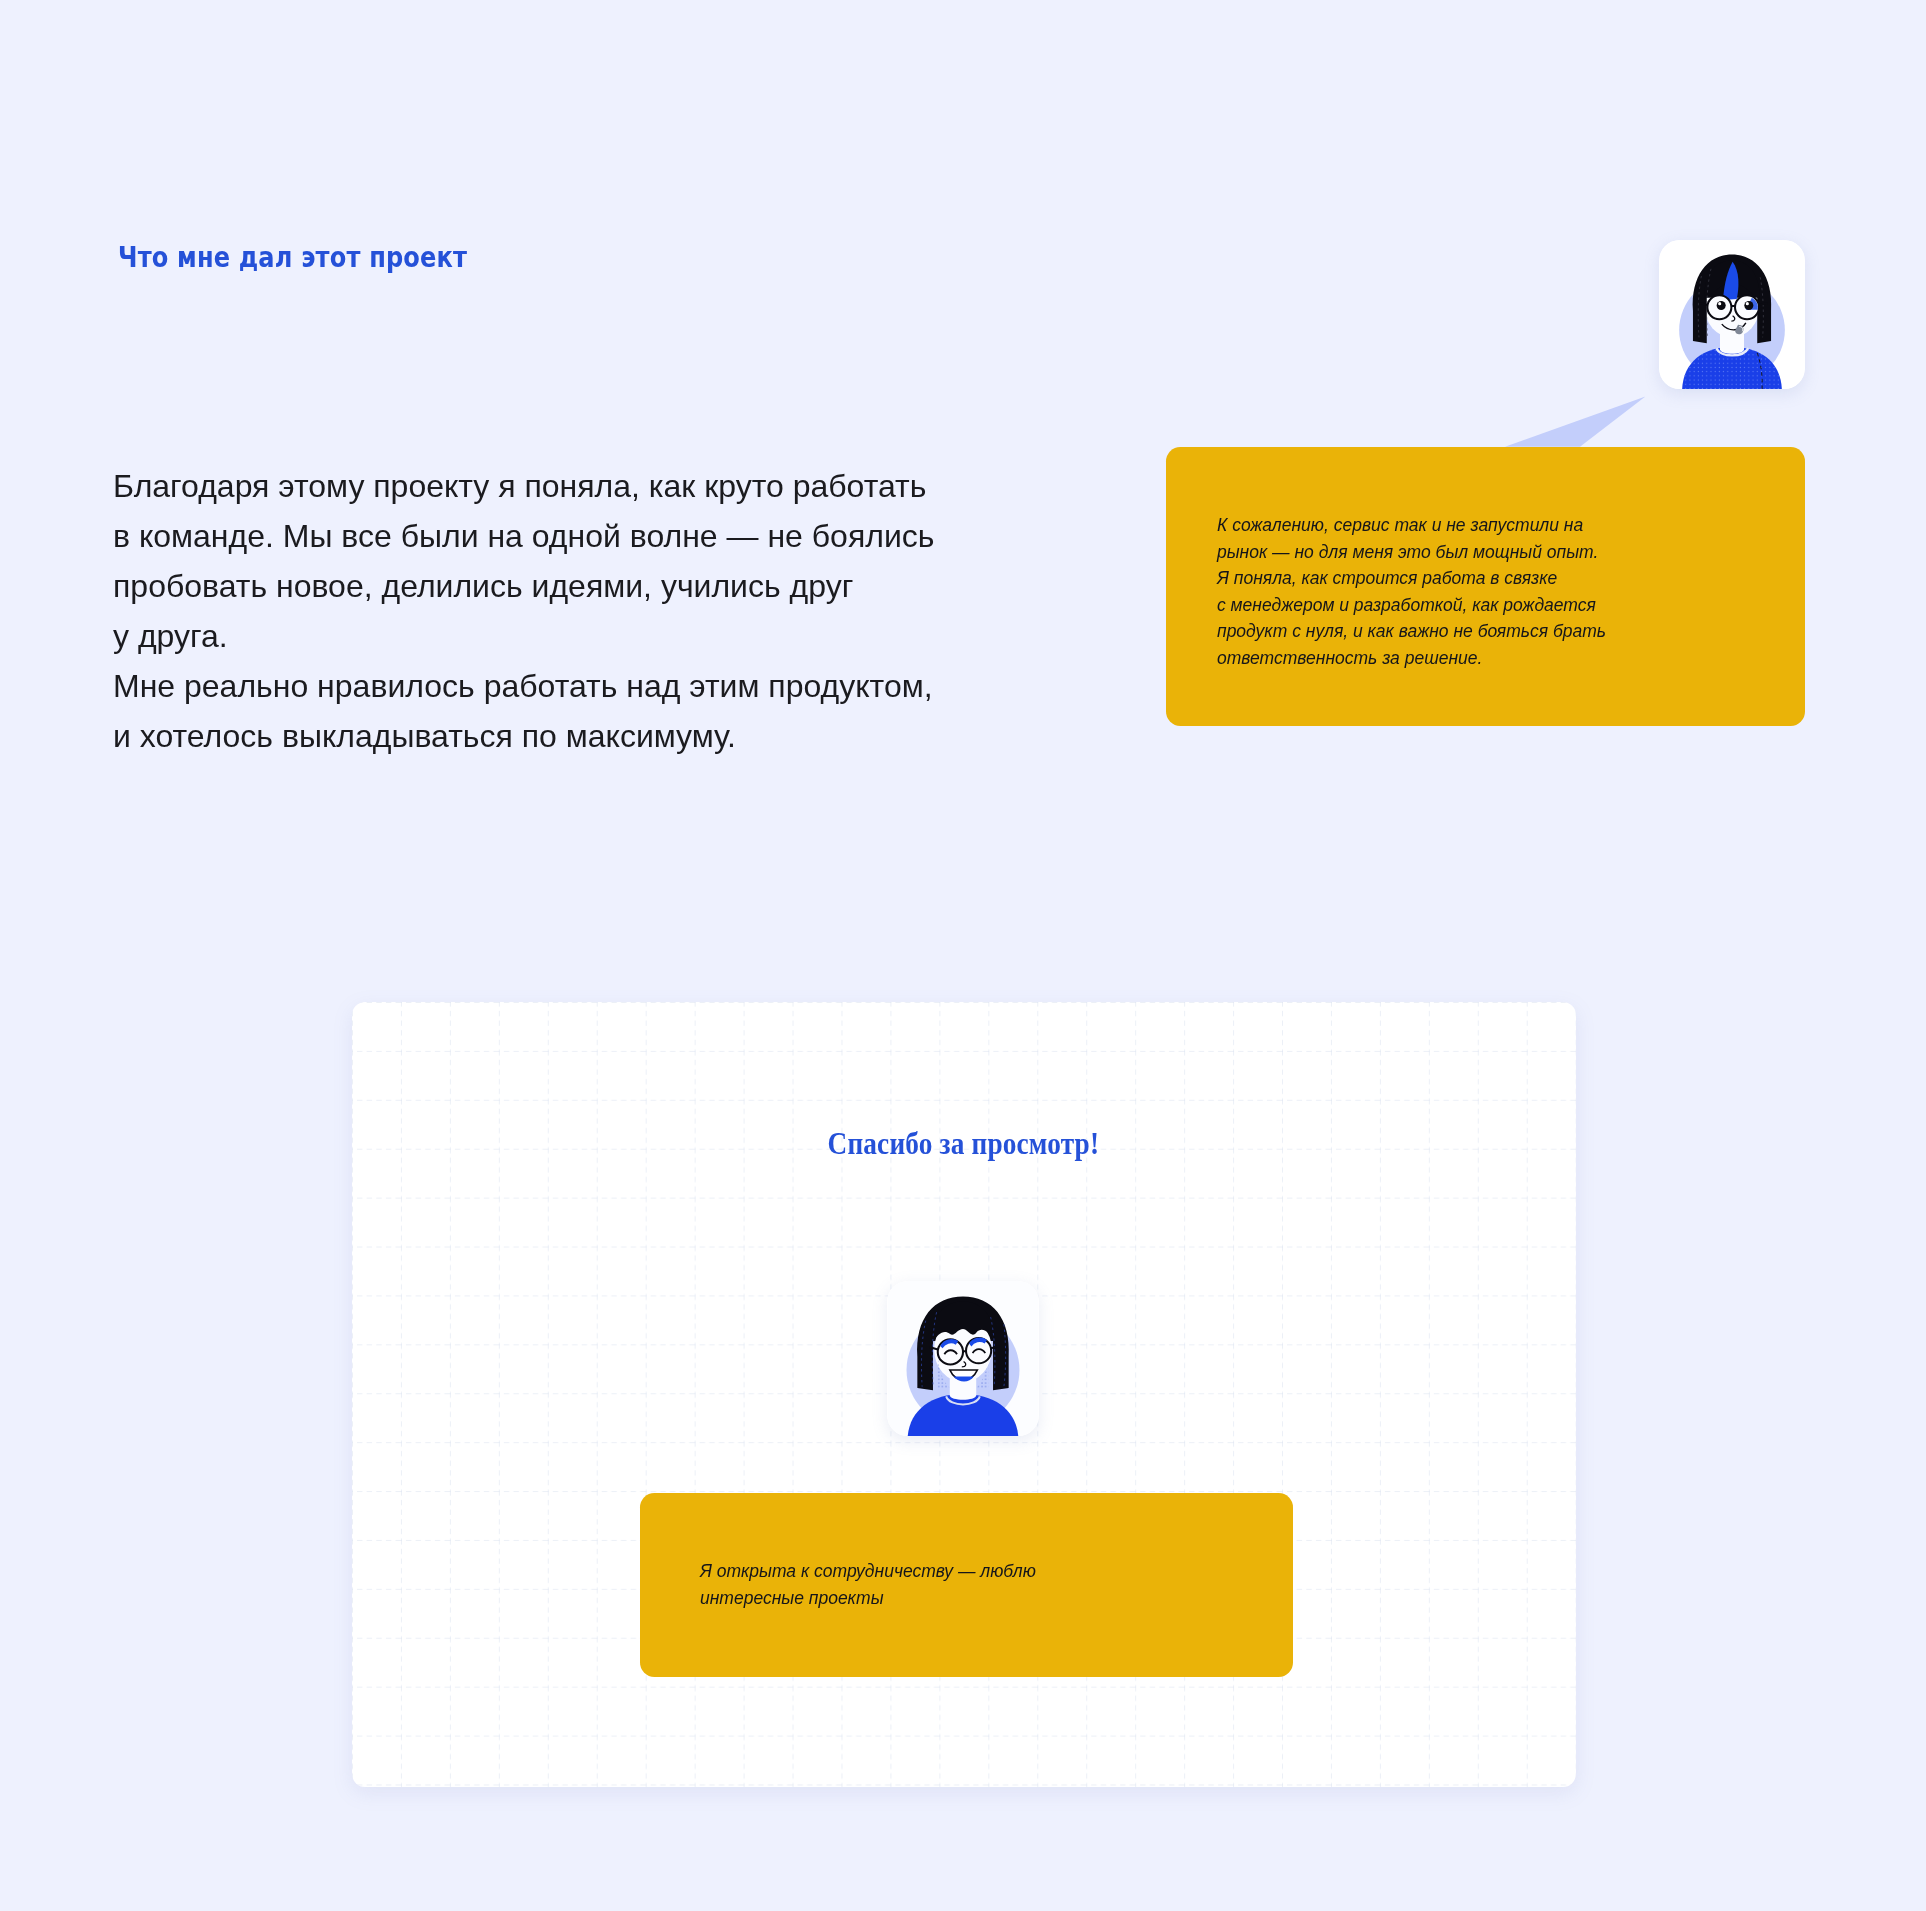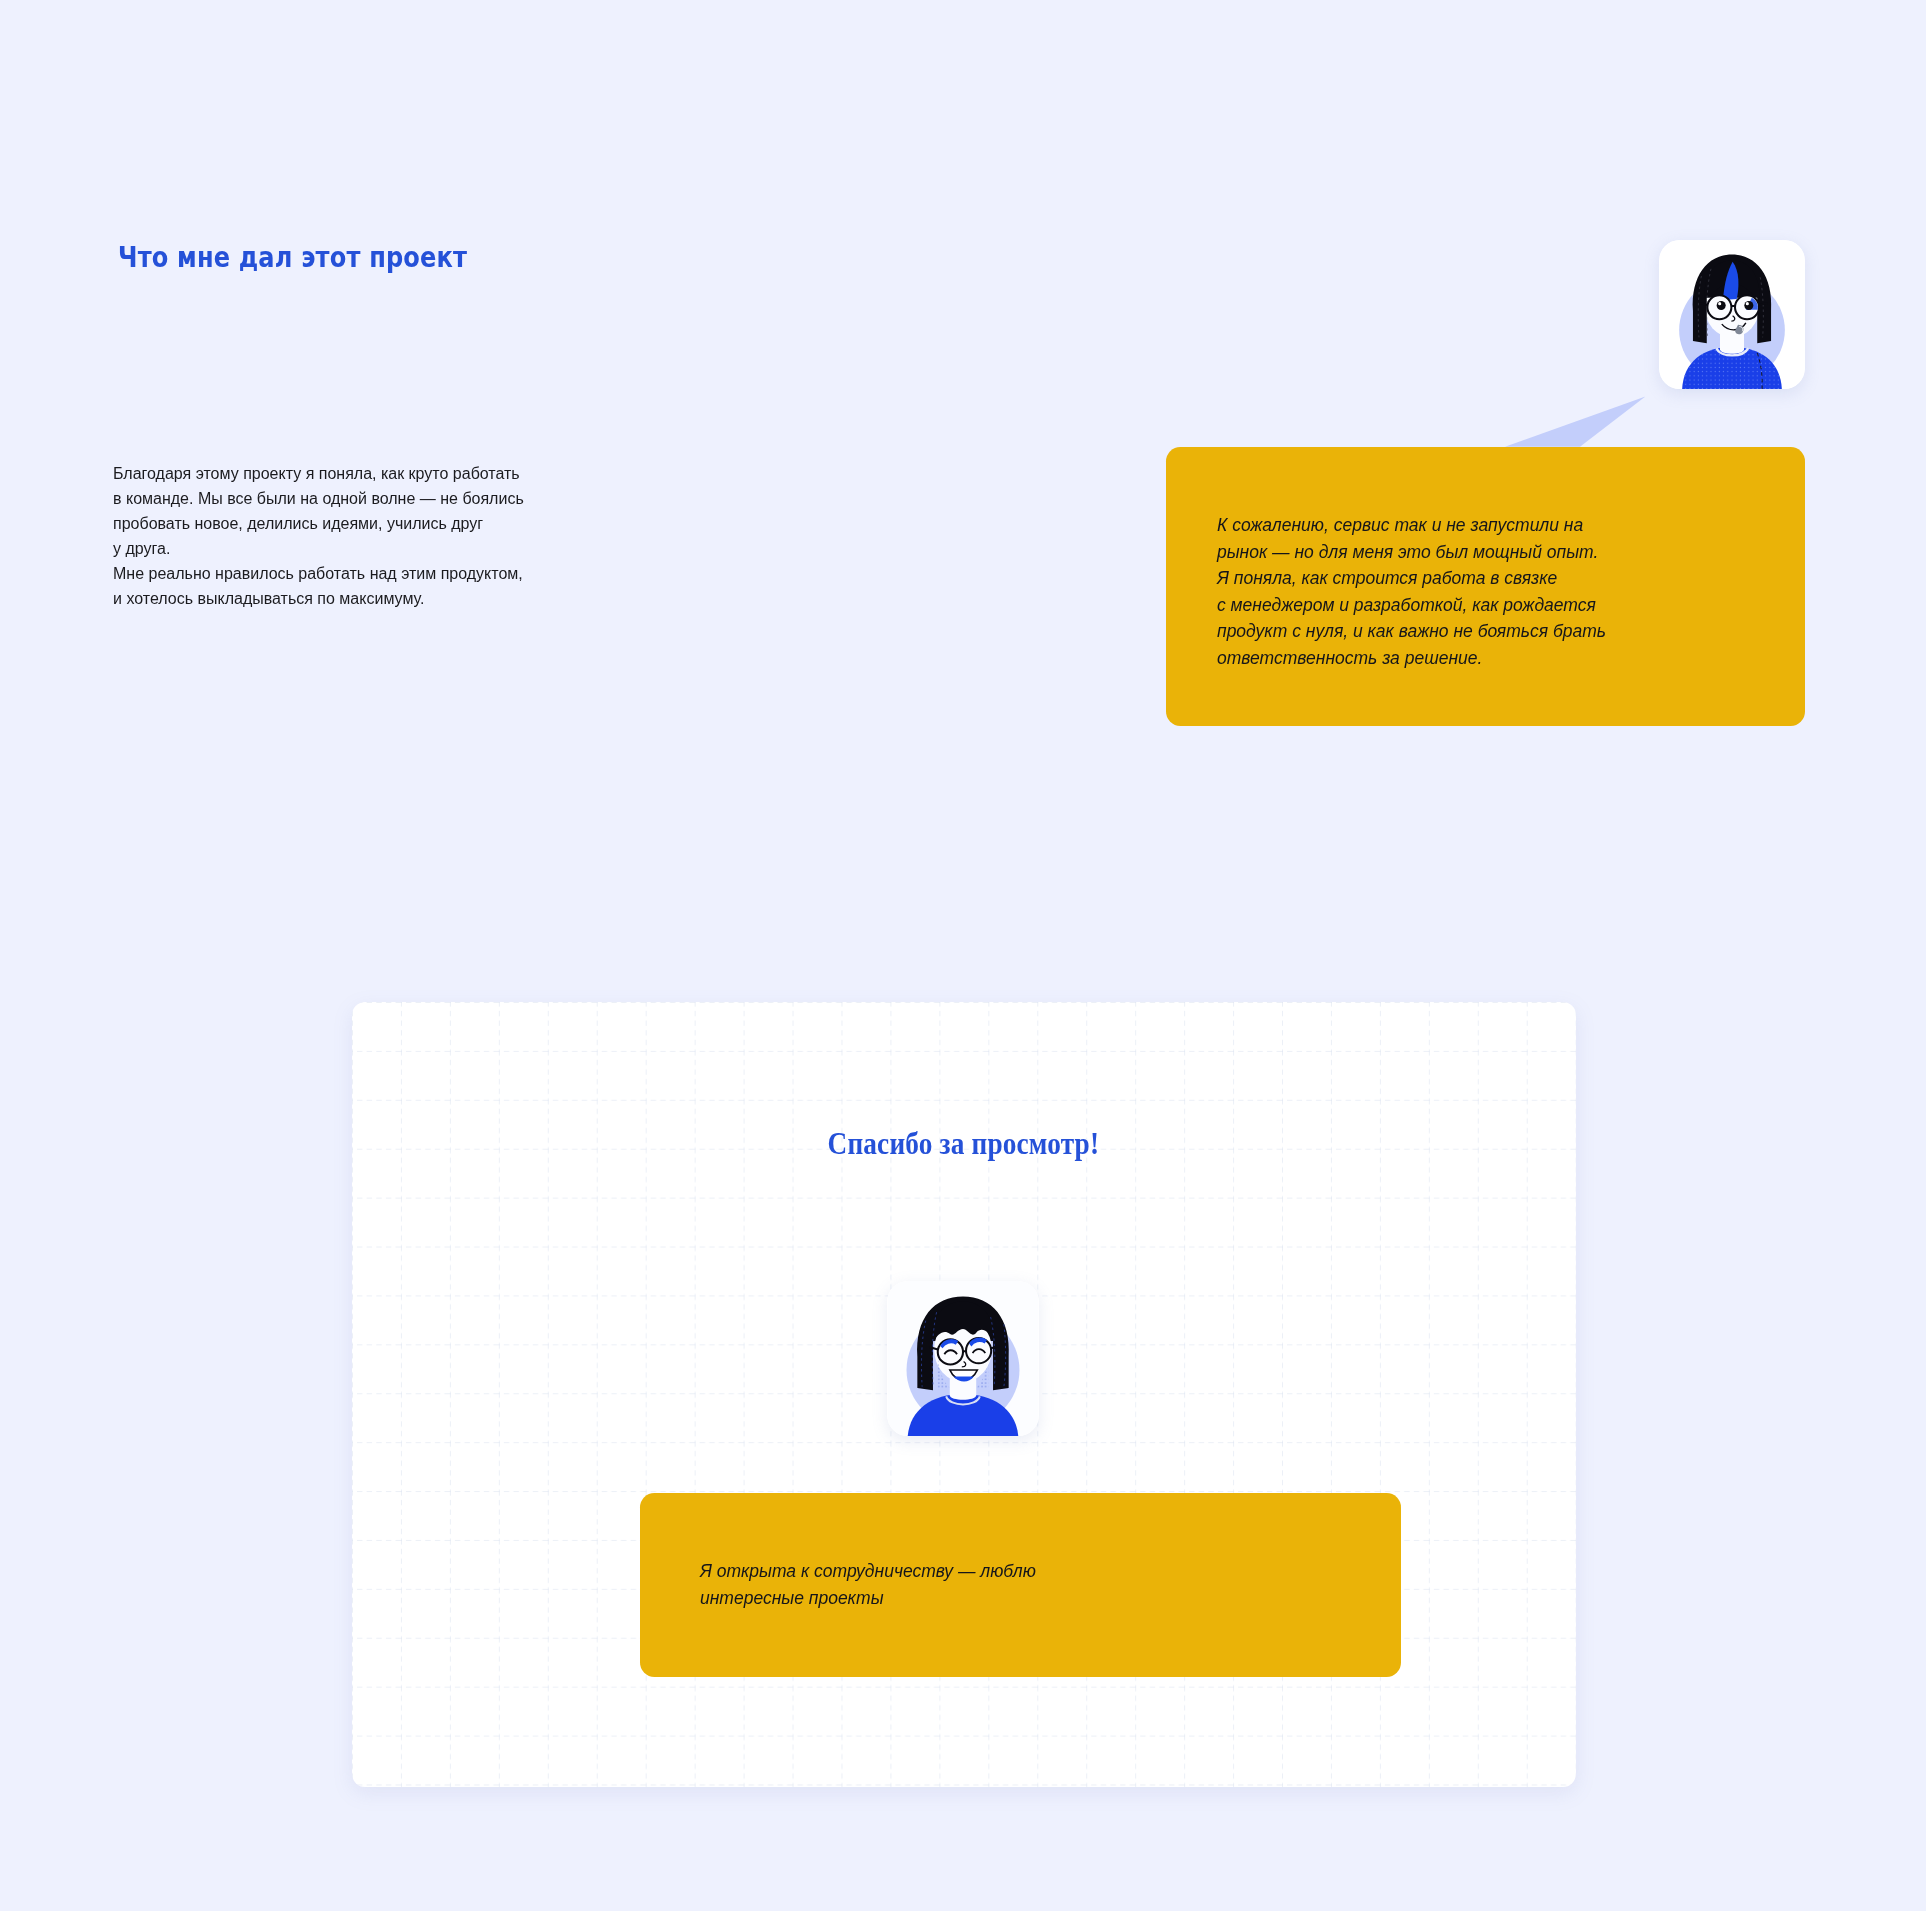--- a/index.html
+++ b/index.html
@@ -30,21 +30,21 @@
     transform-origin: left center;
   }
 
   
   .body-copy {
     position: absolute;
     left: 113px;
     top: 462px;
     width: 843px;
     font-family: "Liberation Sans", sans-serif;
-    font-size: 16px;
+    font-size: 32px;
     line-height: 1.56;
     color: #1B1B1F;
     white-space: pre-line;
   }
 
   
   .avatar-card {
     position: absolute;
     background: #FFFFFF;
     border-radius: 20.5px;
@@ -73,21 +73,21 @@
   }
   .bubble.top {
     left: 1166px;
     top: 447px;
     width: 639px;
     height: 279px;
   }
   .bubble.bottom {
     left: 640px;
     top: 1493px;
-    width: 761px;
+    width: 653px;
     height: 184px;
   }
   .bubble-tail {
     position: absolute;
     left: 1499px;
     top: 394px;
     width: 156px;
     height: 57px;
     overflow: visible;
   }

